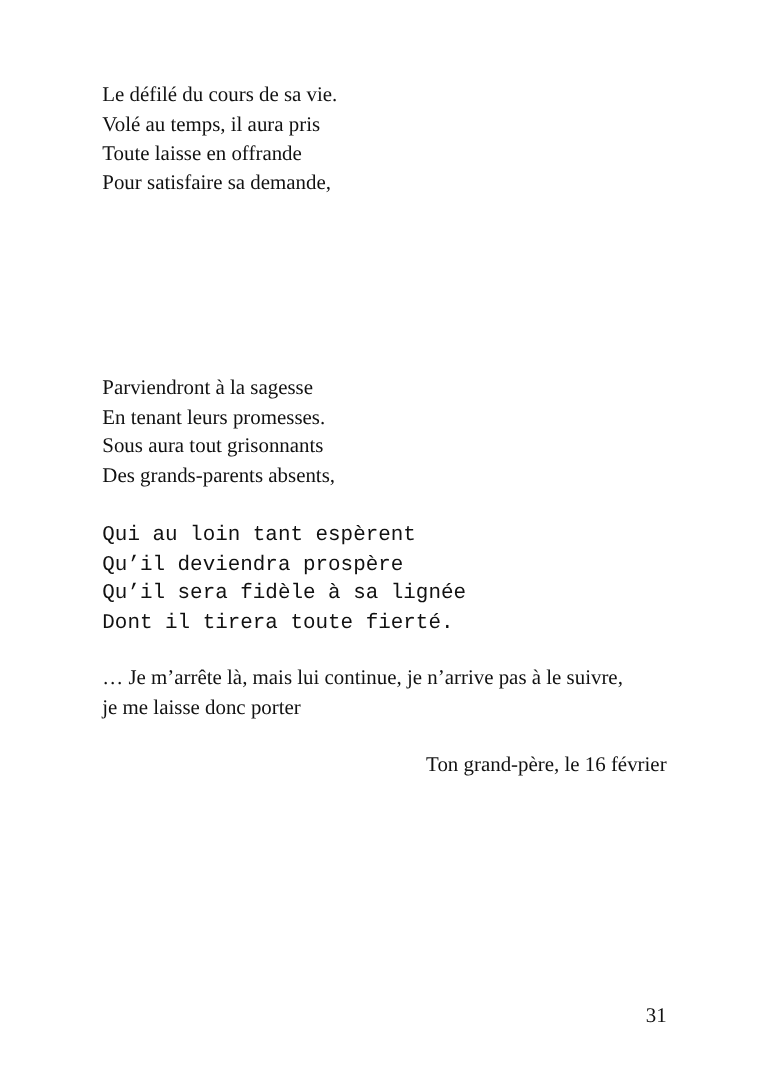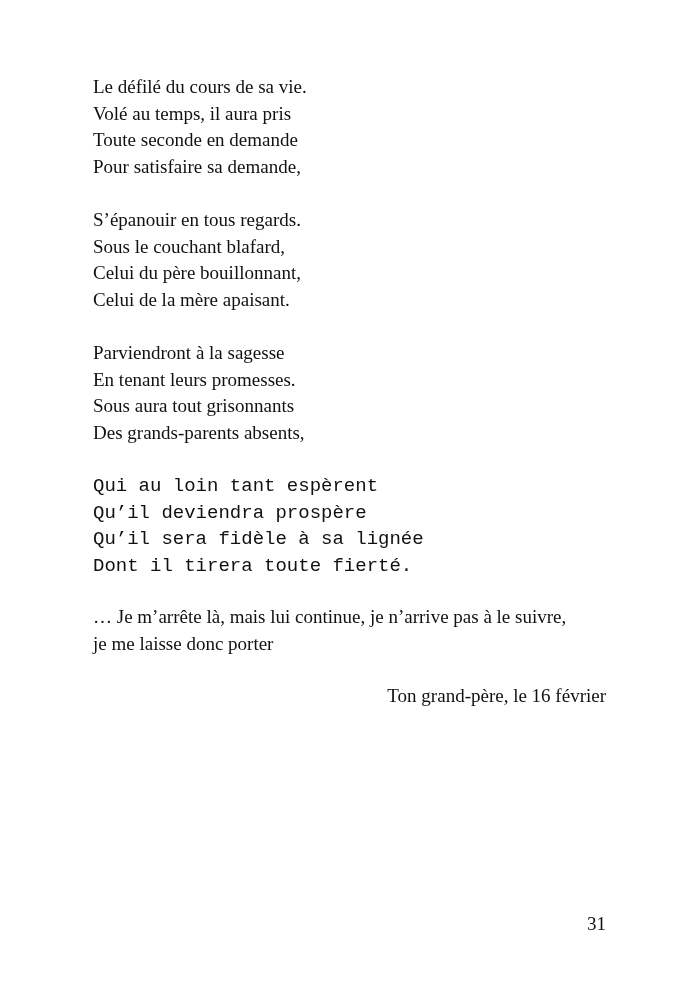--- a/index.html
+++ b/index.html
@@ -67,30 +67,24 @@
     }
   </style>
 </head>
 <body>
 
 <div class="page">
 
   <div class="stanza" id="stanza-1">
     <span class="line">Le défilé du cours de sa vie.</span>
     <span class="line">Volé au temps, il aura pris</span>
-    <span class="line">Toute seconde en demande</span>
+    <span class="line">Toute laisse en offrande</span>
     <span class="line">Pour satisfaire sa demande,</span>
   </div>
 
-  <div class="stanza" id="stanza-2">
-    <span class="line">S’épanouir en tous regards.</span>
-    <span class="line">Sous le couchant blafard,</span>
-    <span class="line">Celui du père bouillonnant,</span>
-    <span class="line">Celui de la mère apaisant.</span>
-  </div>
 
   <div class="stanza" id="stanza-3">
     <span class="line">Parviendront à la sagesse</span>
     <span class="line">En tenant leurs promesses.</span>
     <span class="line">Sous aura tout grisonnants</span>
     <span class="line">Des grands-parents absents,</span>
   </div>
 
   <div class="stanza" id="stanza-4">
     <span class="line">Qui au loin tant espèrent</span>

